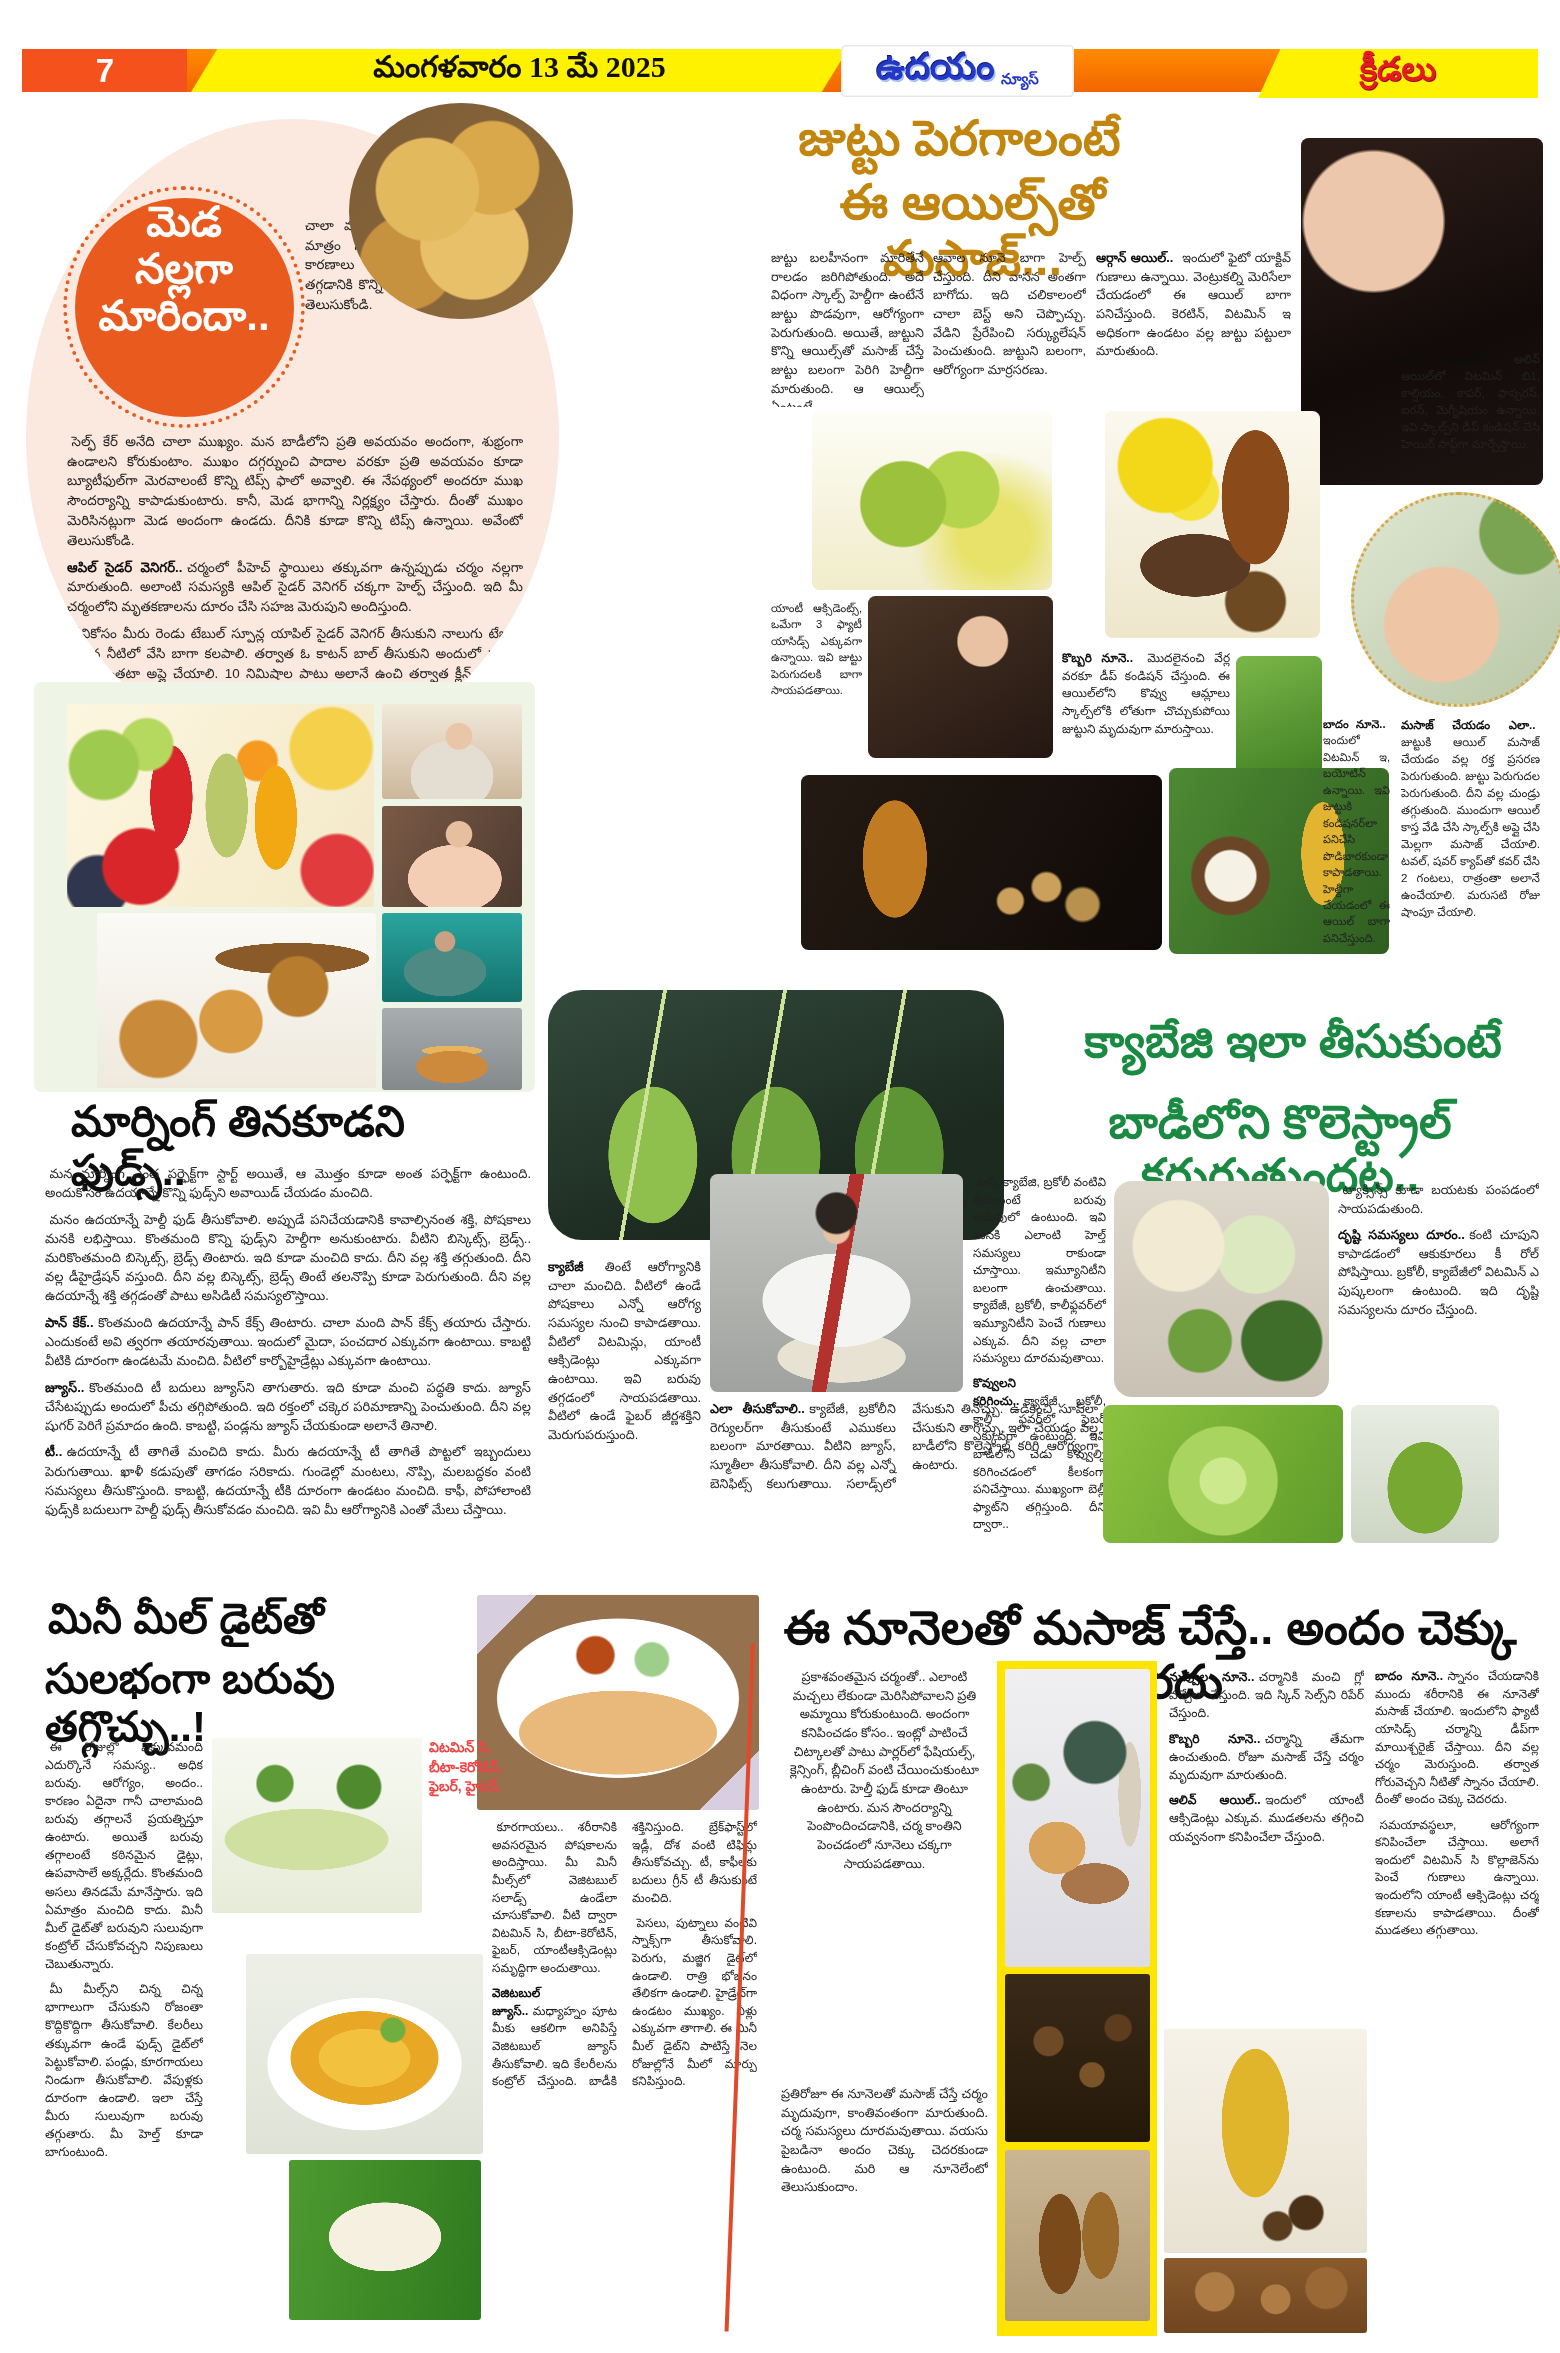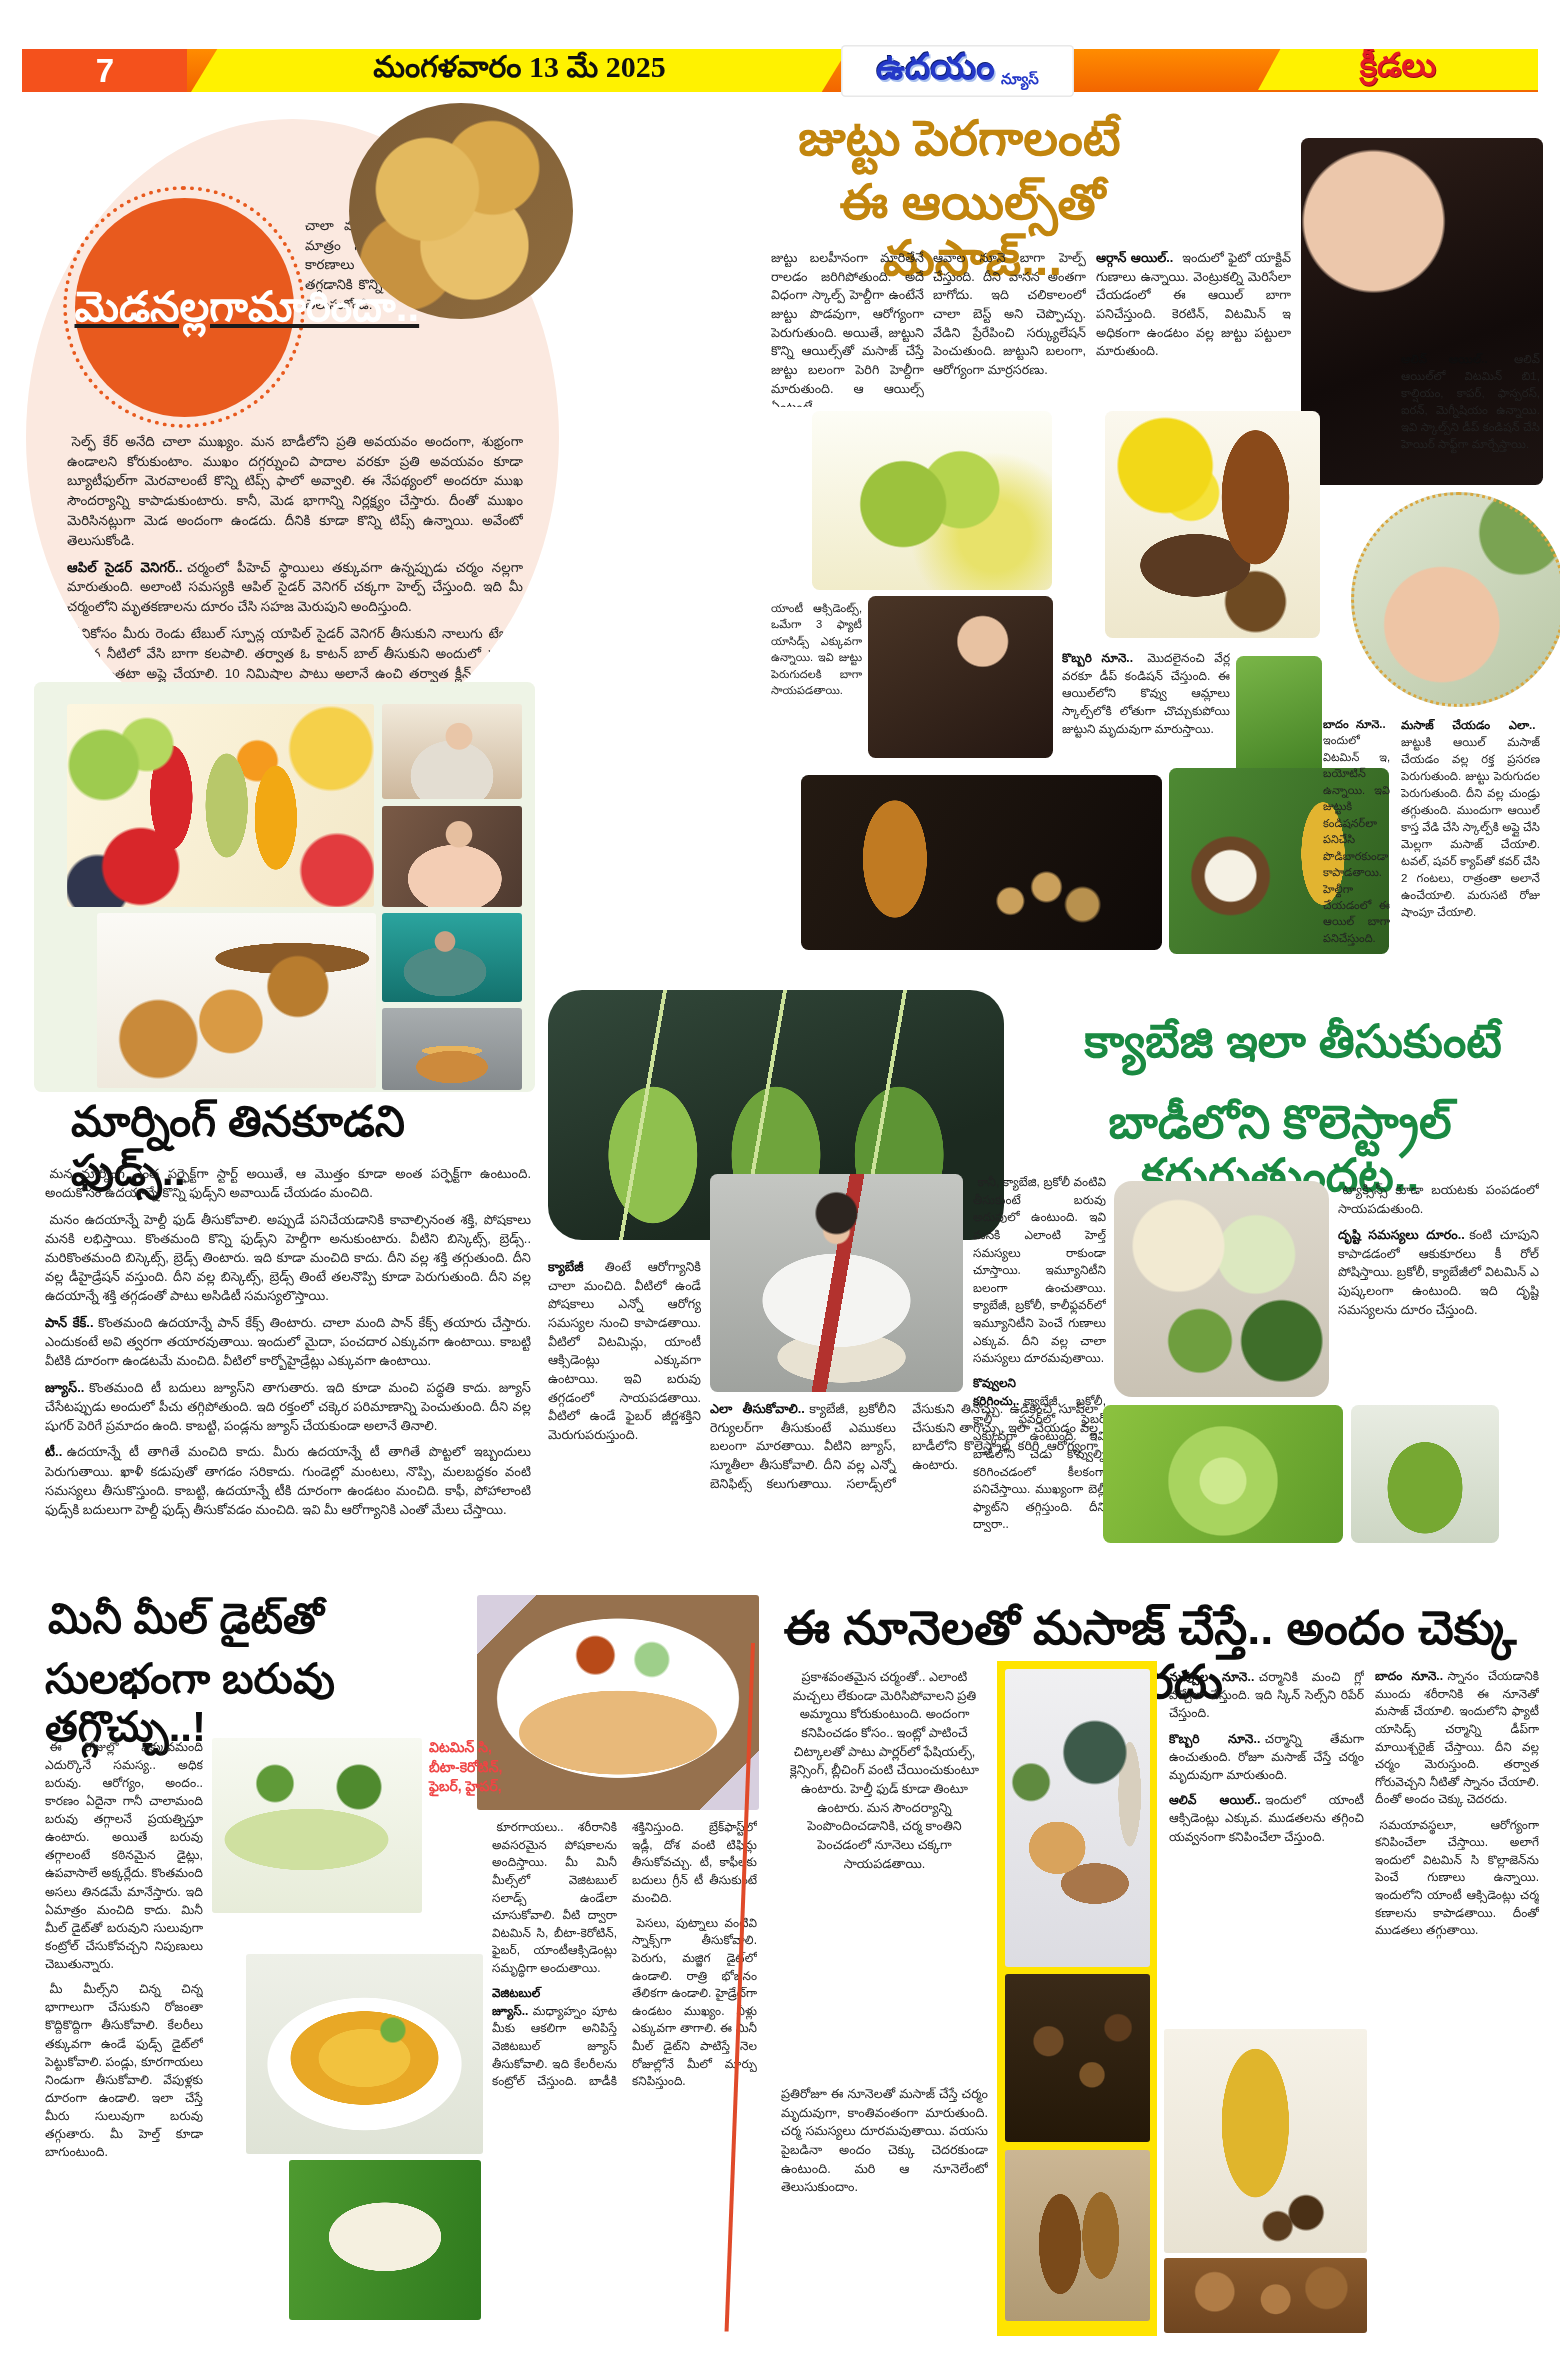--- a/index.html
+++ b/index.html
@@ -14,39 +14,39 @@
   .date-banner{position:absolute;left:191px;top:49px;width:657px;height:43px;background:#fff200;
         clip-path:polygon(4% 0,100% 0,96% 100%,0 100%);
         display:flex;align-items:center;justify-content:center;}
   .date-banner span{font-family:"Liberation Serif",serif;font-weight:bold;font-size:30px;color:#101010;}
   .logo-box{position:absolute;left:841px;top:45px;width:233px;height:52px;background:#ffffff;
         border-radius:4.5px;display:flex;align-items:center;justify-content:center;gap:6px;
         box-shadow:0 0 0 1.5px #e8e8e8 inset;}
   .masthead{font-size:36px;font-weight:bold;color:#2438c8;
         text-shadow:1.5px 1.5px 0 #a9c0ee,-0.7px -0.7px 0 #0a1a66;}
   .masthead-sub{font-size:15px;font-weight:bold;color:#2438c8;align-self:flex-end;margin-bottom:6px;}
-  .section-banner{position:absolute;left:1258px;top:49px;width:280px;height:41px;background:#fff200;
+  .section-banner{position:absolute;left:1258px;top:49px;width:280px;height:49px;background:#fff200;
         clip-path:polygon(8% 0,100% 0,100% 100%,0 100%);
         display:flex;align-items:center;justify-content:center;}
   .section-banner span{font-family:"Liberation Serif",serif;font-size:33px;font-weight:bold;color:#e51b22;
         text-shadow:0.7px 0.7px 0 #8c0a0e;}
   
   .tx{position:absolute;text-align:justify;line-height:1.47;font-size:12.7px;color:#222;overflow:hidden;}
   .tx p{margin:0 0 7.5px 0;}
   .para b{color:#0e0e0e;margin-right:4.5px;}
   .hl{position:absolute;font-weight:bold;line-height:1.15;text-align:center;}
   .ph{position:absolute;border-radius:7.5px;background-color:#cfcfcf;overflow:hidden;}
   .bgtint{position:absolute;background:#eef4e6;border-radius:7.5px;}
   
   .a1-ellipse{position:absolute;left:26px;top:119px;width:533px;height:637px;border-radius:50%;
         background:#fbe9e0;overflow:hidden;}
   .a1-badge{position:absolute;left:63px;top:186px;width:242px;height:242px;border:4.5px dotted #e85a1e;
         border-radius:50%;box-sizing:border-box;padding:7.5px;}
   .a1-badge-inner{width:100%;height:100%;border-radius:50%;background:#e85a1e;display:flex;
-        flex-direction:row;align-items:center;justify-content:flex-start;text-decoration:underline;}
+        flex-direction:column;align-items:center;justify-content:flex-start;}
   .a1-badge-inner span{color:#fff;font-size:42px;font-weight:bold;line-height:1.12;}
   .potatoes{background:
       radial-gradient(circle at 35% 40%,#e3b95e 0 26%,transparent 27%),
       radial-gradient(circle at 64% 30%,#d9a84b 0 22%,transparent 23%),
       radial-gradient(circle at 56% 66%,#e8c06a 0 28%,transparent 29%),
       radial-gradient(circle at 26% 74%,#c79240 0 20%,transparent 21%),
       linear-gradient(135deg,#7c5c36,#8f6c3e);}
   
   .gold{color:#c2860e;}
   .hair-woman{background:

